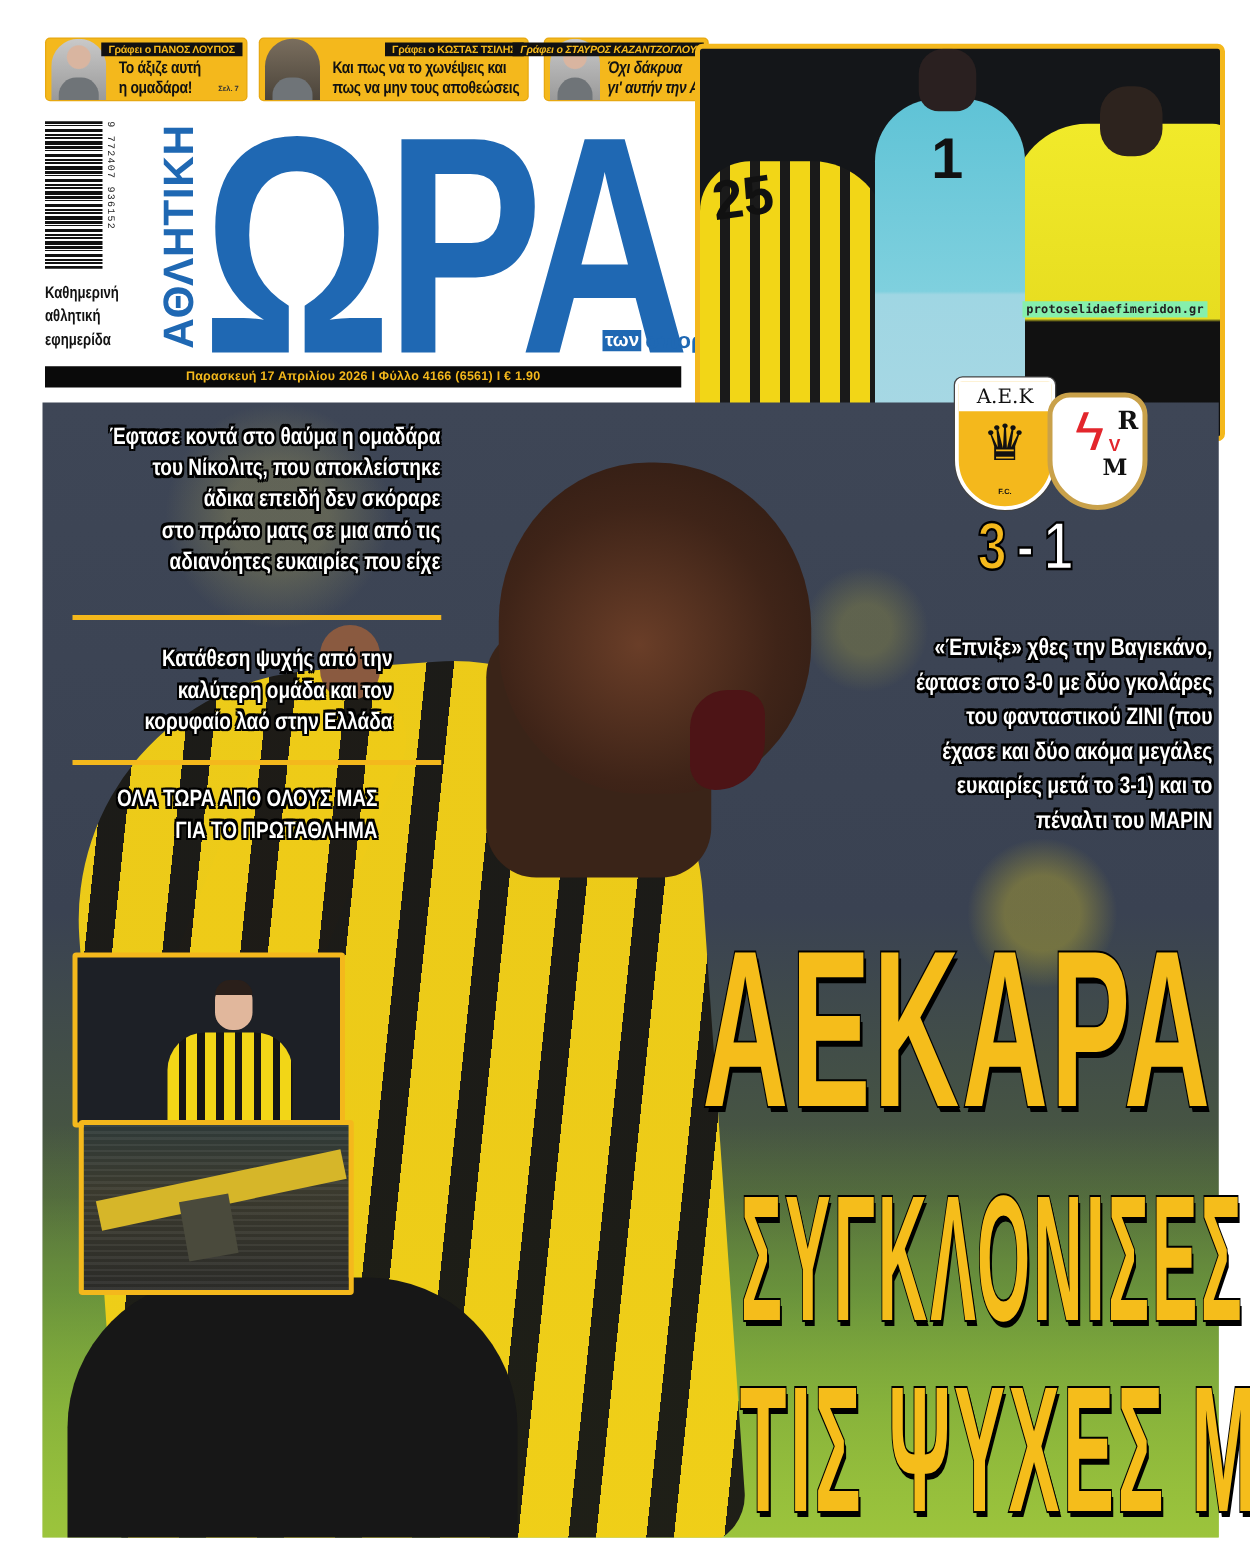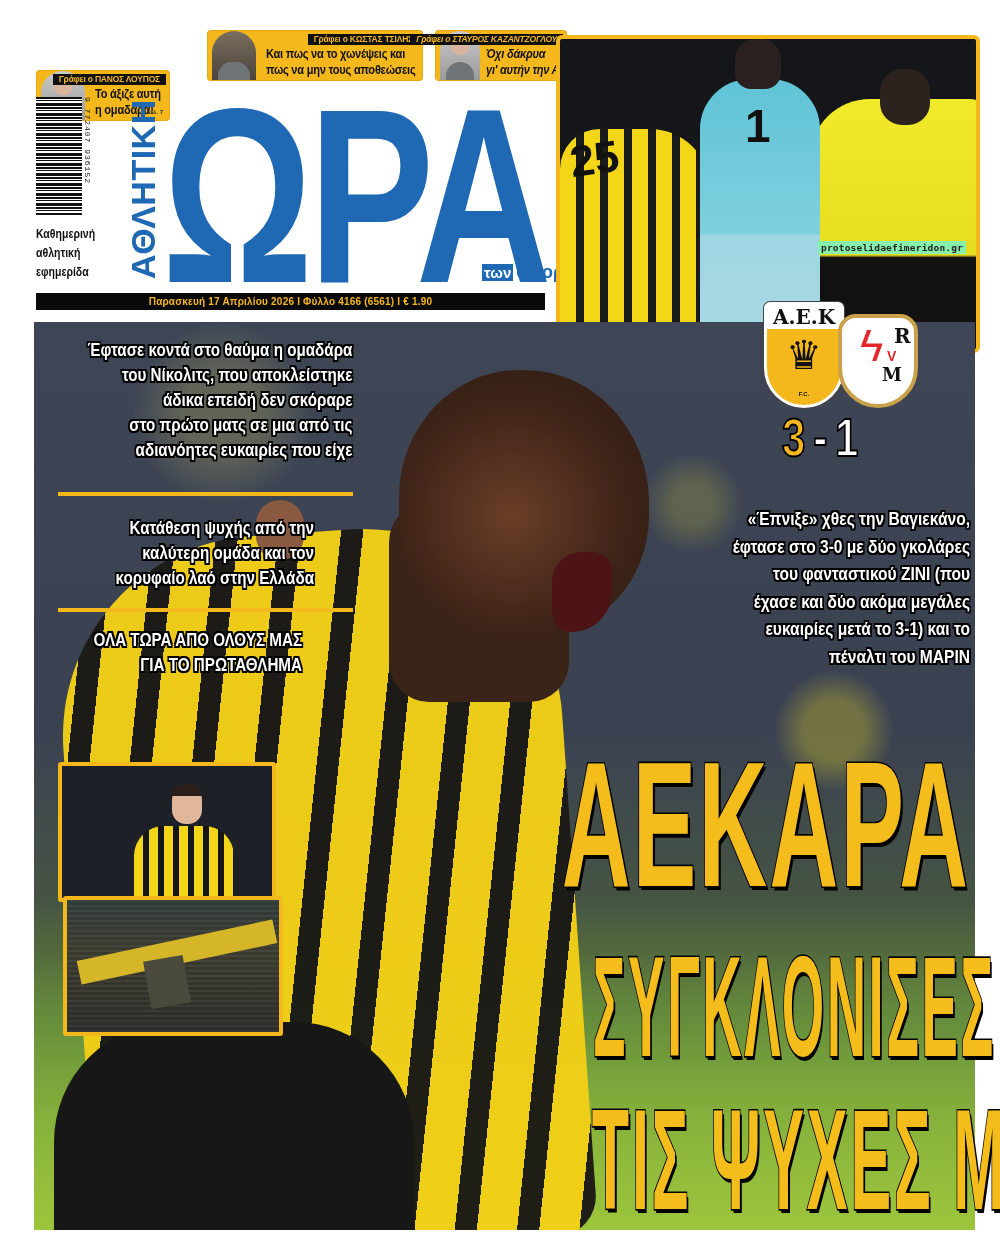--- a/index.html
+++ b/index.html
@@ -193,21 +193,21 @@
     transform: scaleX(0.82); transform-origin: right top; white-space: nowrap;
   }
 
   .crest-aek {
     position: absolute; left: 764px; top: 302px; width: 80px; height: 106px;
     background: #f4b81c; border: 3px solid #fff; border-radius: 6px 6px 40px 40px;
     box-shadow: 0 0 0 1px #444;
   }
   .crest-aek .band {
     position: absolute; left: 0; right: 0; top: 0; height: 24px; background: #fff;
-    color: #111; font-size: 20px; font-weight: bold; text-align: center; line-height: 24px;
+    color: #111; font-size: 16px; font-weight: normal; text-align: center; line-height: 24px;
     font-family: "DejaVu Serif", serif;
   }
   .crest-aek .eagle {
     position: absolute; left: 50%; top: 30px; transform: translateX(-50%);
     font-size: 40px; line-height: 1; color: #111;
   }
   .crest-aek .fc { position: absolute; bottom: 8px; left: 0; right: 0; text-align: center; font-size: 6px; color: #111; font-weight: bold; }
   .crest-rayo {
     position: absolute; left: 838px; top: 314px; width: 80px; height: 94px;
     background: #fff; border: 4px solid #c9a14a; border-radius: 18px 18px 40px 40px;
@@ -266,21 +266,21 @@
   .h1 { top: 735px; right: 30px; font-size: 170px; line-height: 1; }
   .h1 span { transform: scaleX(0.56) scaleY(1.05); letter-spacing: 4px; }
   .h2 { top: 935px; right: 28px; font-size: 130px; line-height: 1; padding-left: 36px; }
   .h2 span { transform: scaleX(0.42) scaleY(1.1); letter-spacing: 6px; }
   .h3 { top: 1088px; right: 30px; font-size: 130px; line-height: 1; }
   .h3 span { transform: scaleX(0.47) scaleY(1.1); letter-spacing: 6px; }
 </style>
 </head>
 <body>
 
-<div class="teaser" style="left:37px; width:132px;margin-top:40px;">
+<div class="teaser" style="left:37px; width:160px;">
   <div class="photo"></div>
   <div class="byline">Γράφει ο ΠΑΝΟΣ ΛΟΥΠΟΣ</div>
   <div class="headline" style="left:58px;">
     <div>Το άξιζε αυτή</div>
     <div>η ομαδάρα!</div>
   </div>
   <div class="page-ref">Σελ. 7</div>
 </div>
 
 <div class="teaser" style="left:208px; width:214px;">

